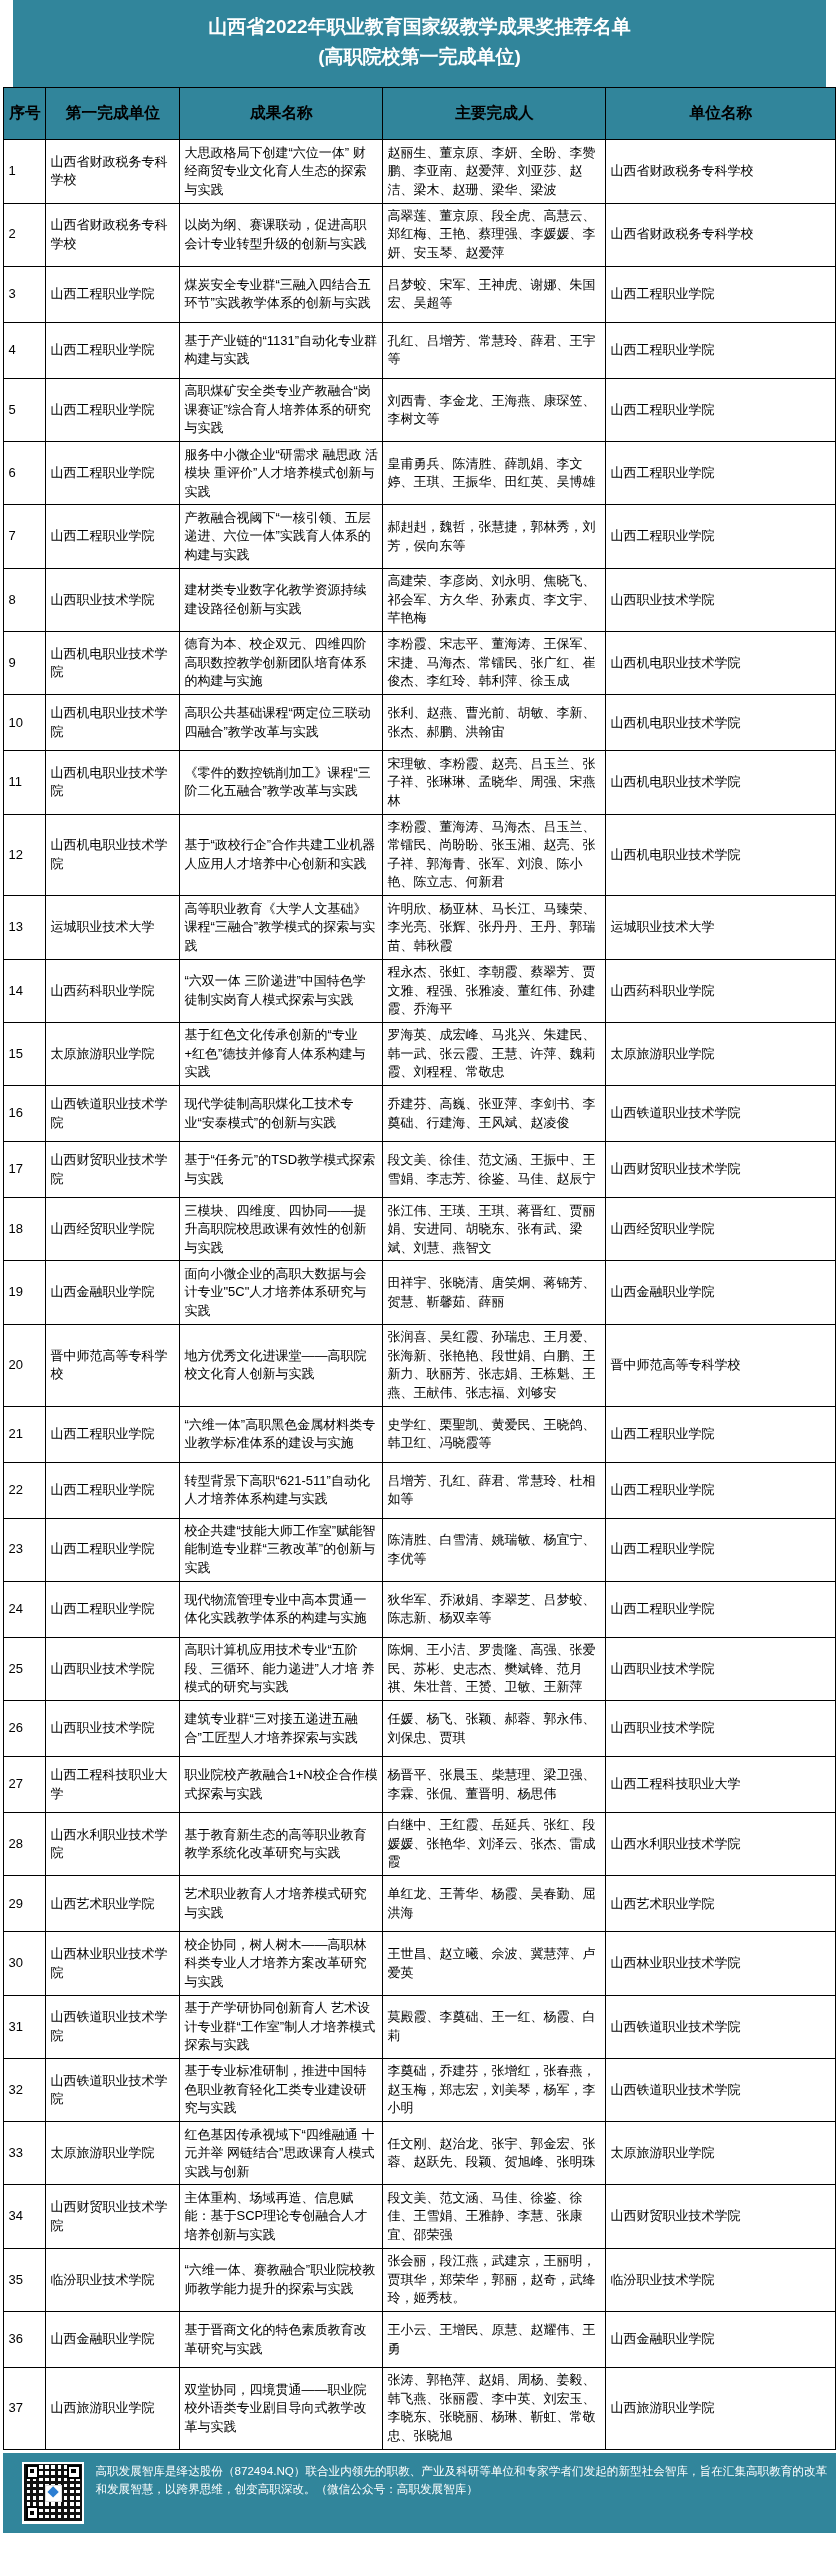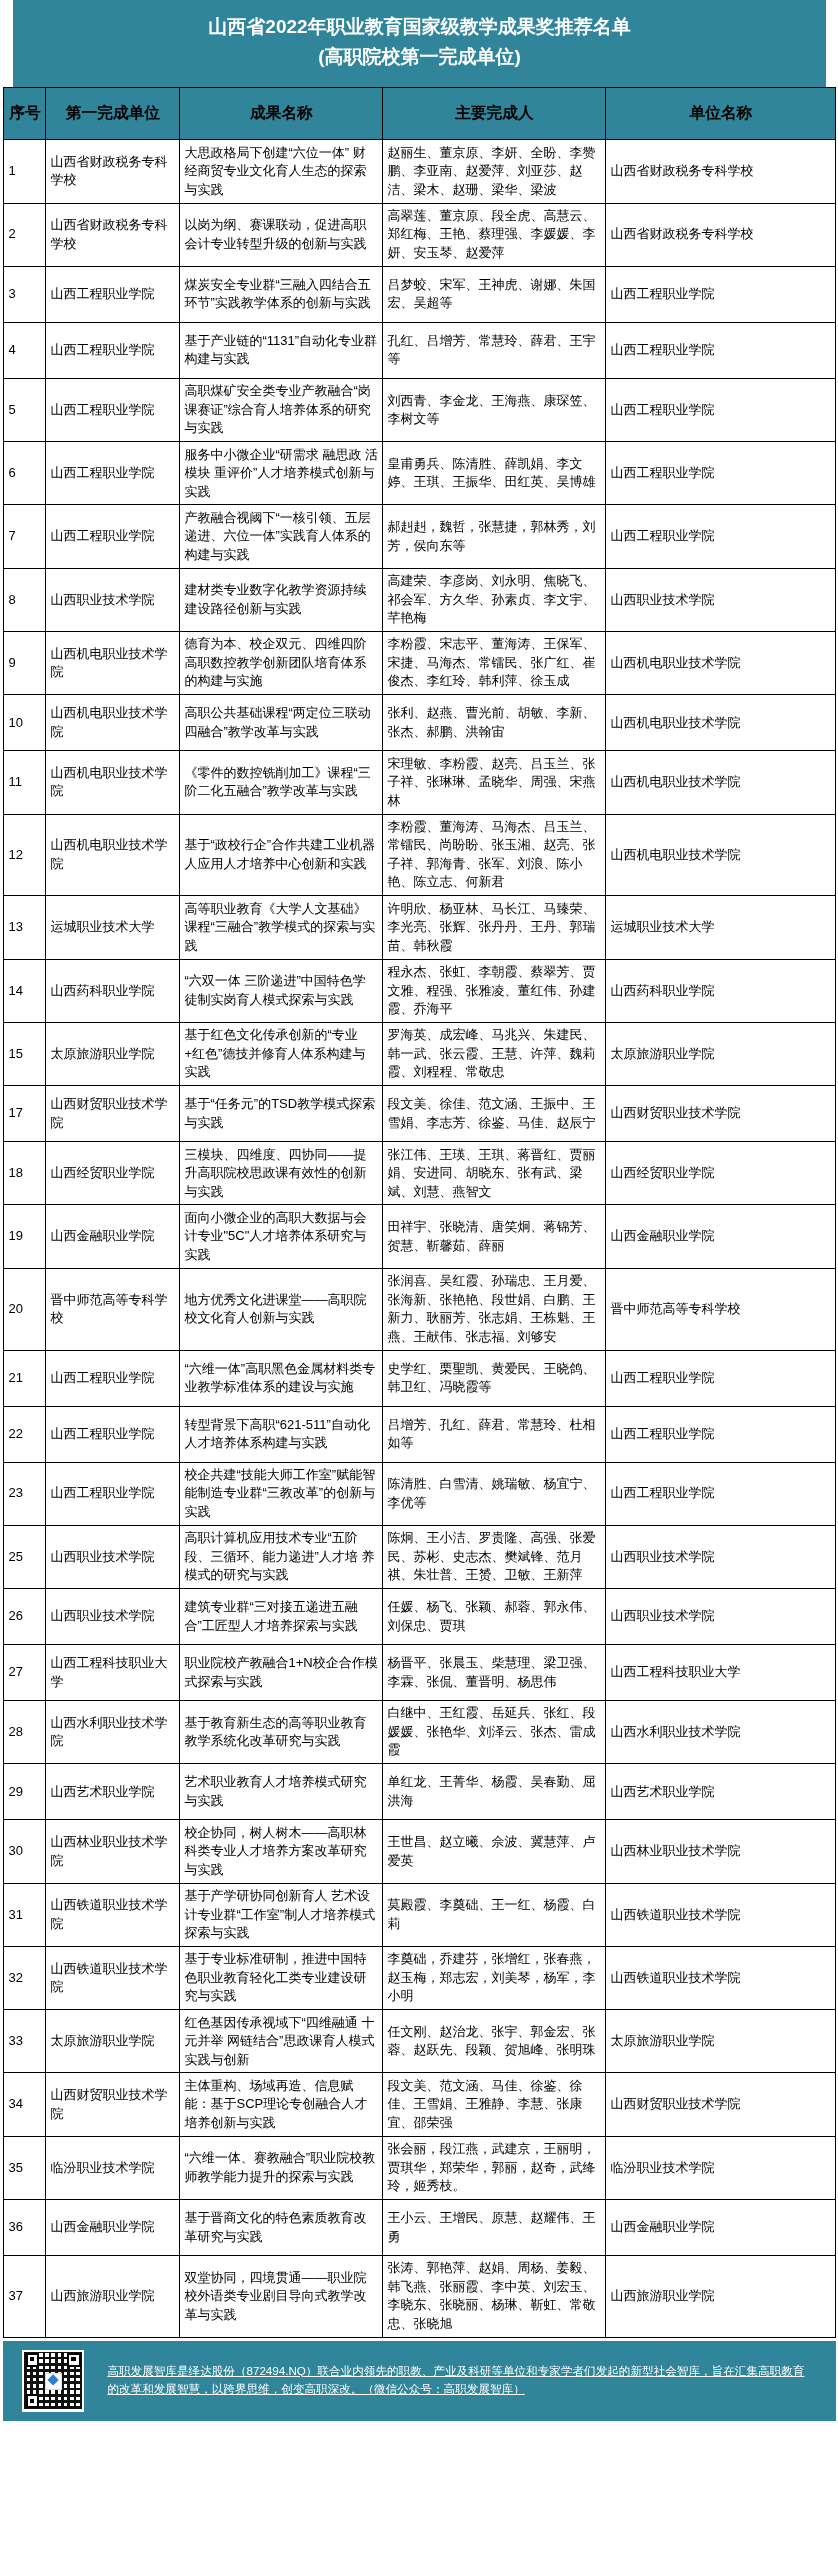--- a/index.html
+++ b/index.html
@@ -106,21 +106,21 @@
     position:absolute;left:2.7px;top:2.7px;
     width:8.2px;height:8.2px;
     background:#2d7fd3;
     transform:rotate(45deg);
   }
   .footer-text{
     color:#fff;
     font-size:11.6px;
     line-height:18px;
   }
-  .footer-text p{margin:12px;text-decoration:underline;}
+  .footer-text p{margin:0;}
 </style>
 </head>
 <body>
 
 <div class="page">
 
   <div class="title-band">
     <div class="t1">山西省2022年职业教育国家级教学成果奖推荐名单</div>
     <div class="t2">(高职院校第一完成单位)</div>
   </div>
@@ -242,20 +242,27 @@
           <td class="col-org">山西药科职业学院</td>
         </tr>
         <tr>
           <td class="col-no">15</td>
           <td class="col-unit">太原旅游职业学院</td>
           <td class="col-result">基于红色文化传承创新的“专业+红色”德技并修育人体系构建与实践</td>
           <td class="col-people">罗海英、成宏峰、马兆兴、朱建民、韩一武、张云霞、王慧、许萍、魏莉霞、刘程程、常敬忠</td>
           <td class="col-org">太原旅游职业学院</td>
         </tr>
         <tr>
+          <td class="col-no">16</td>
+          <td class="col-unit">山西铁道职业技术学院</td>
+          <td class="col-result">现代学徒制高职煤化工技术专业“安泰模式”的创新与实践</td>
+          <td class="col-people">乔建芬、高巍、张亚萍、李剑书、李奠础、行建海、王风斌、赵凌俊</td>
+          <td class="col-org">山西铁道职业技术学院</td>
+        </tr>
+        <tr>
           <td class="col-no">17</td>
           <td class="col-unit">山西财贸职业技术学院</td>
           <td class="col-result">基于“任务元”的TSD教学模式探索与实践</td>
           <td class="col-people">段文美、徐佳、范文涵、王振中、王雪娟、李志芳、徐鉴、马佳、赵辰宁</td>
           <td class="col-org">山西财贸职业技术学院</td>
         </tr>
         <tr>
           <td class="col-no">18</td>
           <td class="col-unit">山西经贸职业学院</td>
           <td class="col-result">三模块、四维度、四协同——提升高职院校思政课有效性的创新与实践</td>
@@ -288,20 +295,27 @@
           <td class="col-unit">山西工程职业学院</td>
           <td class="col-result">转型背景下高职“621-511”自动化人才培养体系构建与实践</td>
           <td class="col-people">吕增芳、孔红、薛君、常慧玲、杜相如等</td>
           <td class="col-org">山西工程职业学院</td>
         </tr>
         <tr>
           <td class="col-no">23</td>
           <td class="col-unit">山西工程职业学院</td>
           <td class="col-result">校企共建“技能大师工作室”赋能智能制造专业群“三教改革”的创新与实践</td>
           <td class="col-people">陈清胜、白雪清、姚瑞敏、杨宜宁、李优等</td>
+          <td class="col-org">山西工程职业学院</td>
+        </tr>
+        <tr>
+          <td class="col-no">24</td>
+          <td class="col-unit">山西工程职业学院</td>
+          <td class="col-result">现代物流管理专业中高本贯通一体化实践教学体系的构建与实施</td>
+          <td class="col-people">狄华军、乔湫娟、李翠芝、吕梦蛟、陈志新、杨双幸等</td>
           <td class="col-org">山西工程职业学院</td>
         </tr>
         <tr>
           <td class="col-no">25</td>
           <td class="col-unit">山西职业技术学院</td>
           <td class="col-result">高职计算机应用技术专业“五阶段、三循环、能力递进”人才培 养模式的研究与实践</td>
           <td class="col-people">陈炯、王小洁、罗贵隆、高强、张爱民、苏彬、史志杰、樊斌锋、范月祺、朱壮普、王赟、卫敏、王新萍</td>
           <td class="col-org">山西职业技术学院</td>
         </tr>
         <tr>

